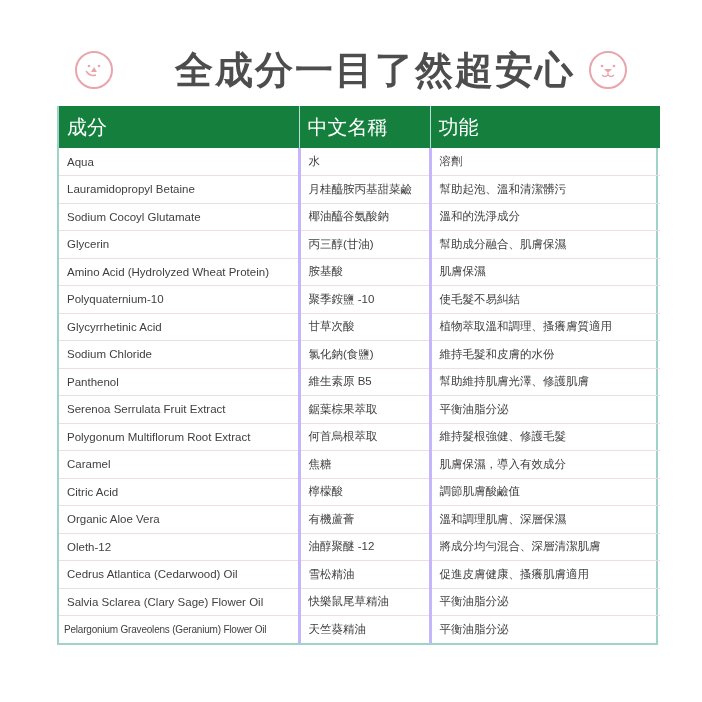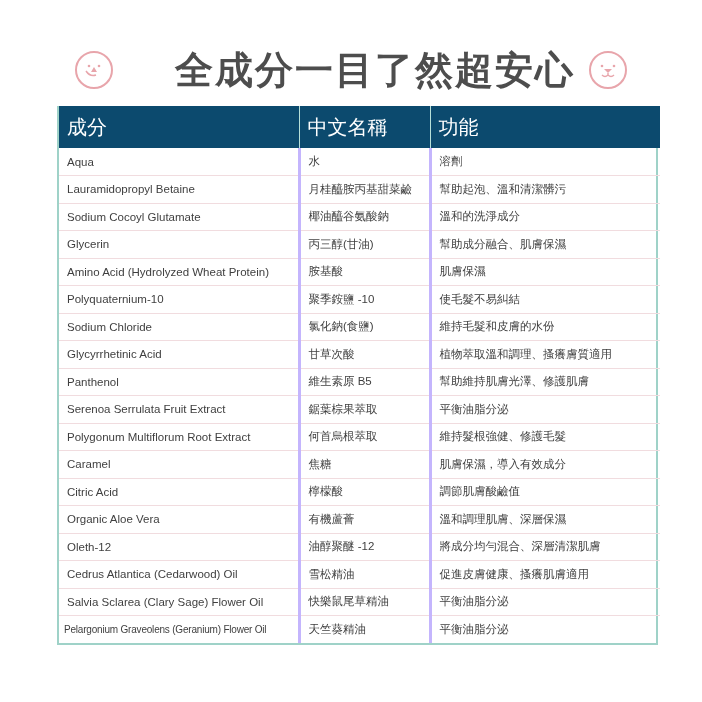--- a/index.html
+++ b/index.html
@@ -19,21 +19,21 @@
       font-size: 38px; font-weight: bold; color: #4d4d4d; letter-spacing: 2px;
       font-family: "DejaVu Sans", sans-serif;
       margin-left: 48px;
     }
 
     .table-wrap {
       position: absolute; left: 57px; top: 106px; width: 601px;
       border: 2px solid #9fd2c8; border-top: none;
     }
     table { width: 100%; border-collapse: collapse; table-layout: fixed; }
-    thead tr { background: #0c4a6e; height: 42px; }
+    thead tr { background: #15803d; height: 42px; }
     thead th {
       color: #ffffff; font-weight: normal; font-size: 20px; text-align: left;
       padding-left: 8px; border-right: 1px solid #b8e0d8;
     }
     thead th:last-child { border-right: none; }
     tbody tr { height: 27.5px; }
     tbody td {
       font-size: 11.5px; color: #3f3f3f; padding-left: 8px; white-space: nowrap; overflow: hidden;
       border-bottom: 1px solid #f1dcdf; border-right: 3px solid #c4b5fd;
       font-family: "Liberation Sans", sans-serif;
@@ -107,28 +107,28 @@
           <td>Amino Acid (Hydrolyzed Wheat Protein)</td>
           <td>胺基酸</td>
           <td>肌膚保濕</td>
         </tr>
         <tr>
           <td>Polyquaternium-10</td>
           <td>聚季銨鹽 -10</td>
           <td>使毛髮不易糾結</td>
         </tr>
         <tr>
+          <td>Glycyrrhetinic Acid</td>
+          <td>甘草次酸</td>
+          <td>植物萃取溫和調理、搔癢膚質適用</td>
+        </tr>
+        <tr>
           <td>Sodium Chloride</td>
           <td>氯化鈉(食鹽)</td>
           <td>維持毛髮和皮膚的水份</td>
-        </tr>
-        <tr>
-          <td>Glycyrrhetinic Acid</td>
-          <td>甘草次酸</td>
-          <td>植物萃取溫和調理、搔癢膚質適用</td>
         </tr>
         <tr>
           <td>Panthenol</td>
           <td>維生素原 B5</td>
           <td>幫助維持肌膚光澤、修護肌膚</td>
         </tr>
         <tr>
           <td>Serenoa Serrulata Fruit Extract</td>
           <td>鋸葉棕果萃取</td>
           <td>平衡油脂分泌</td>

